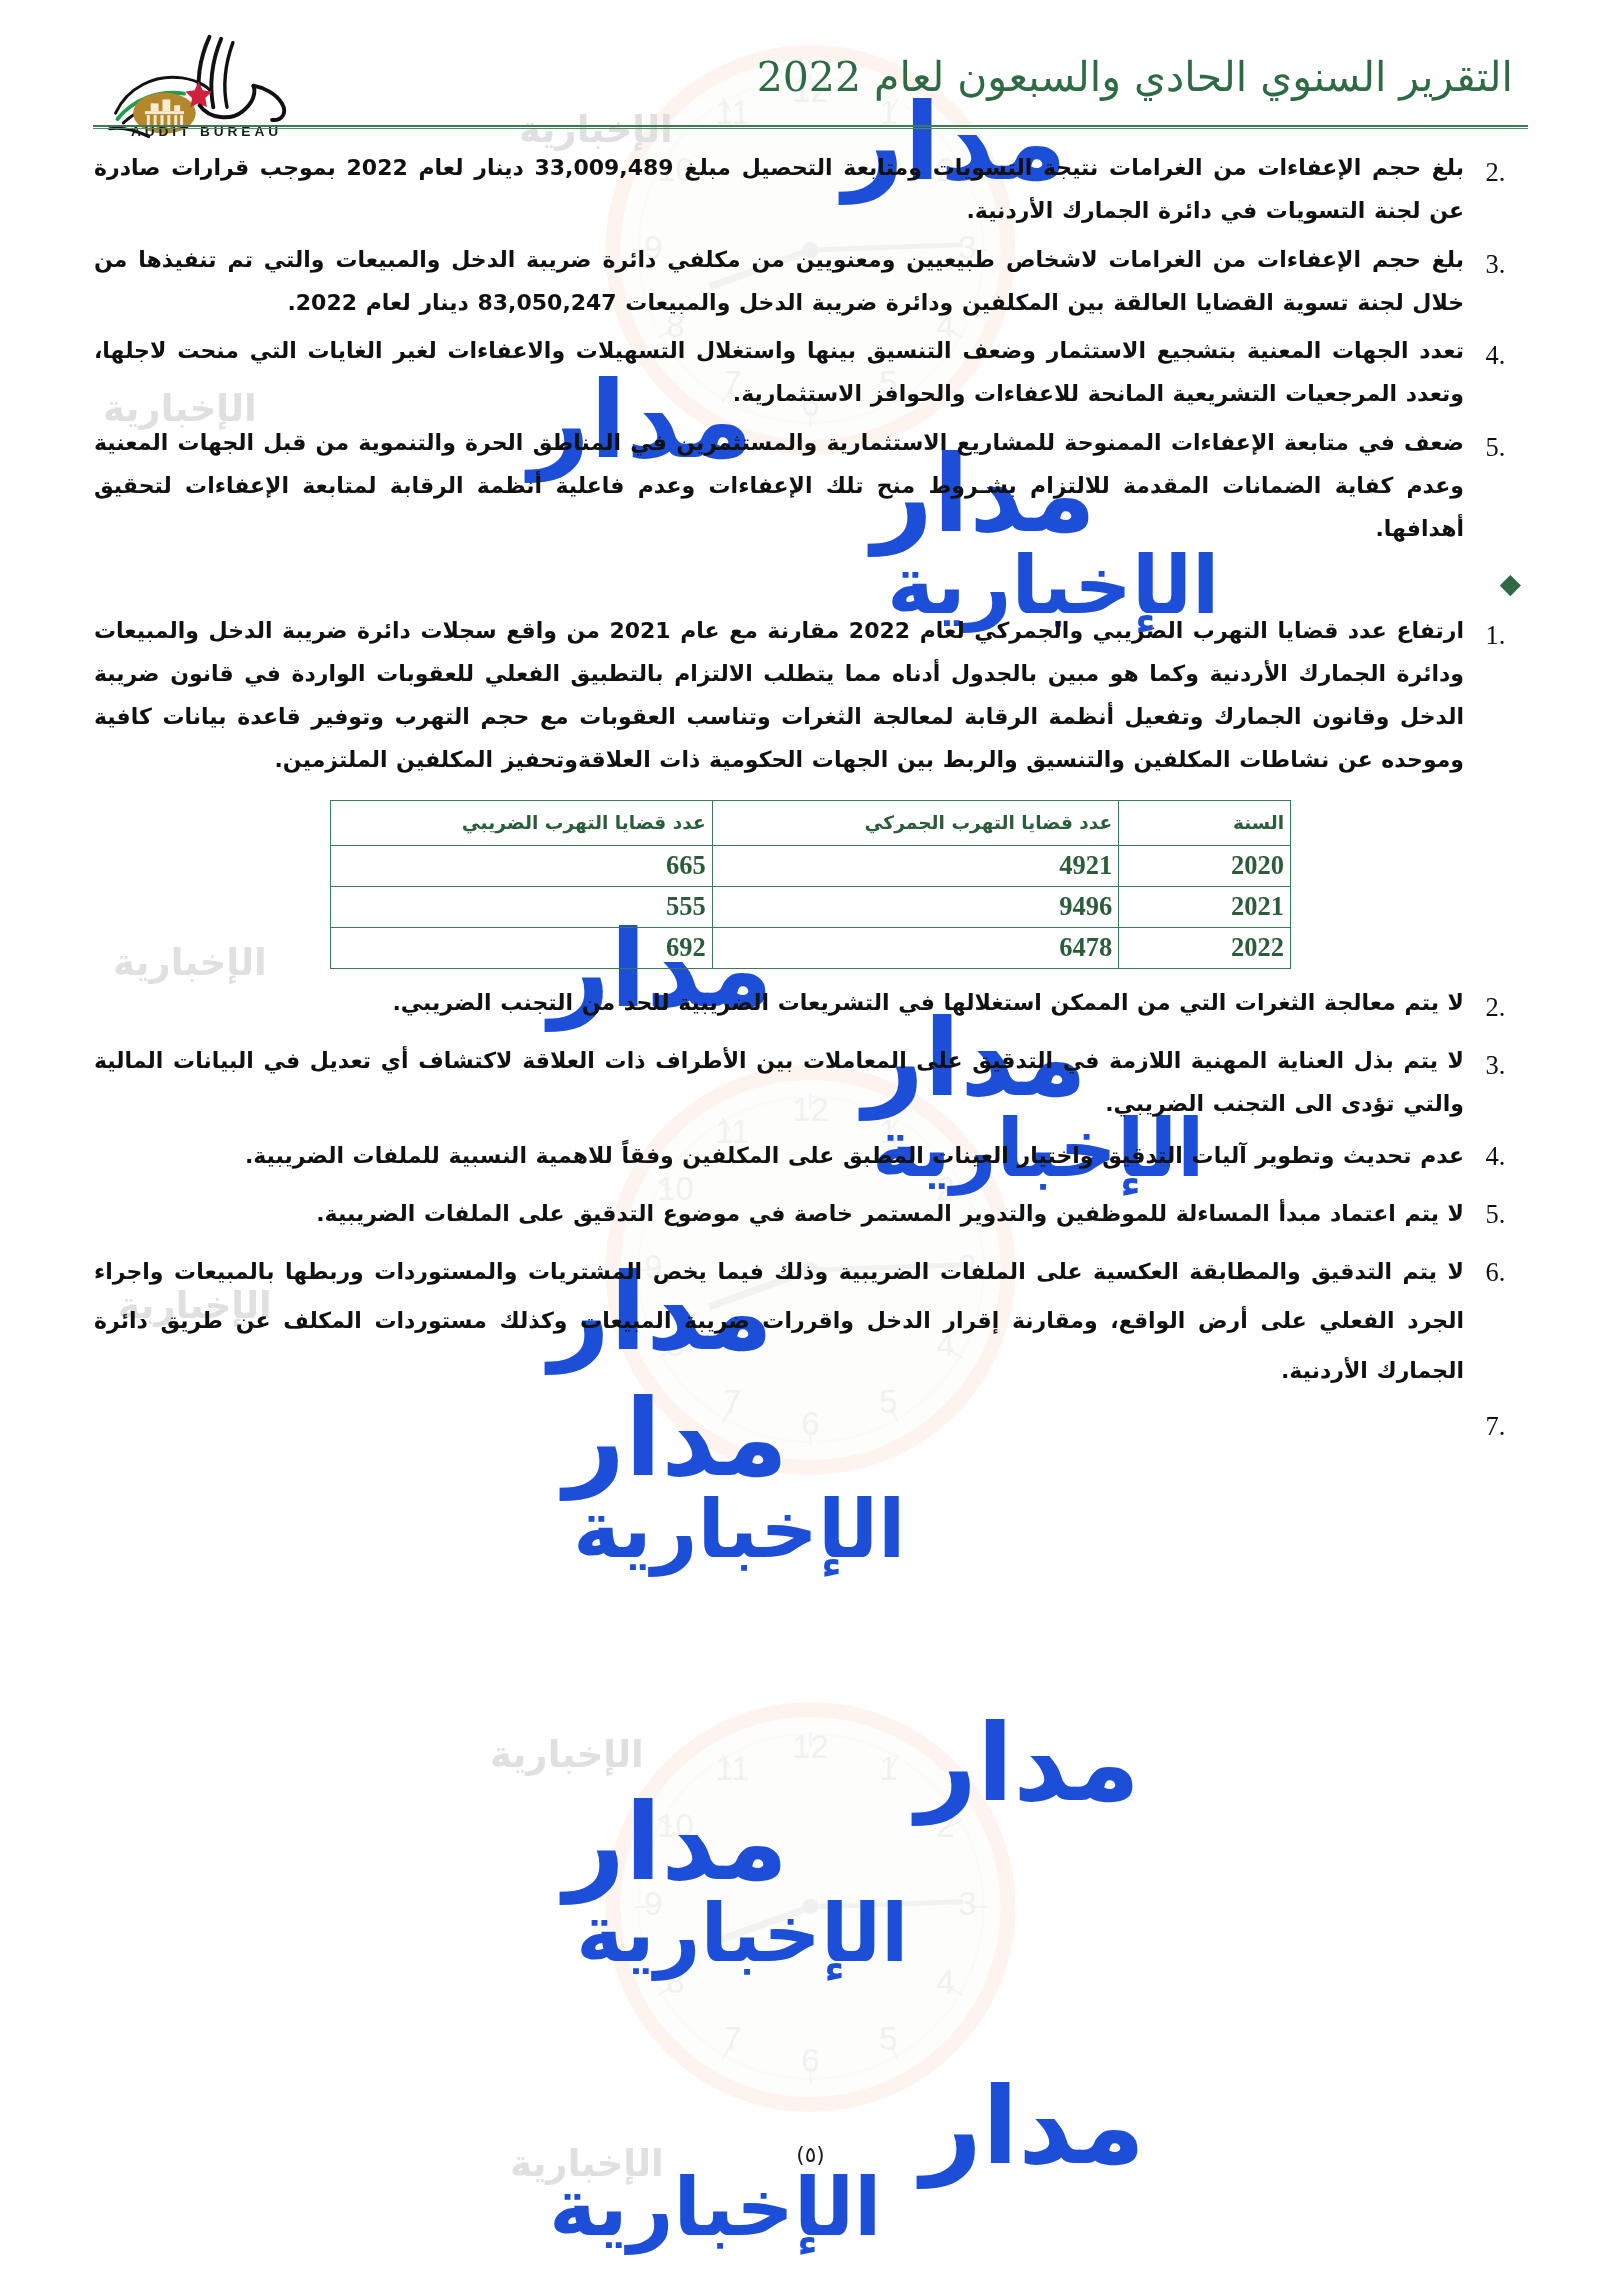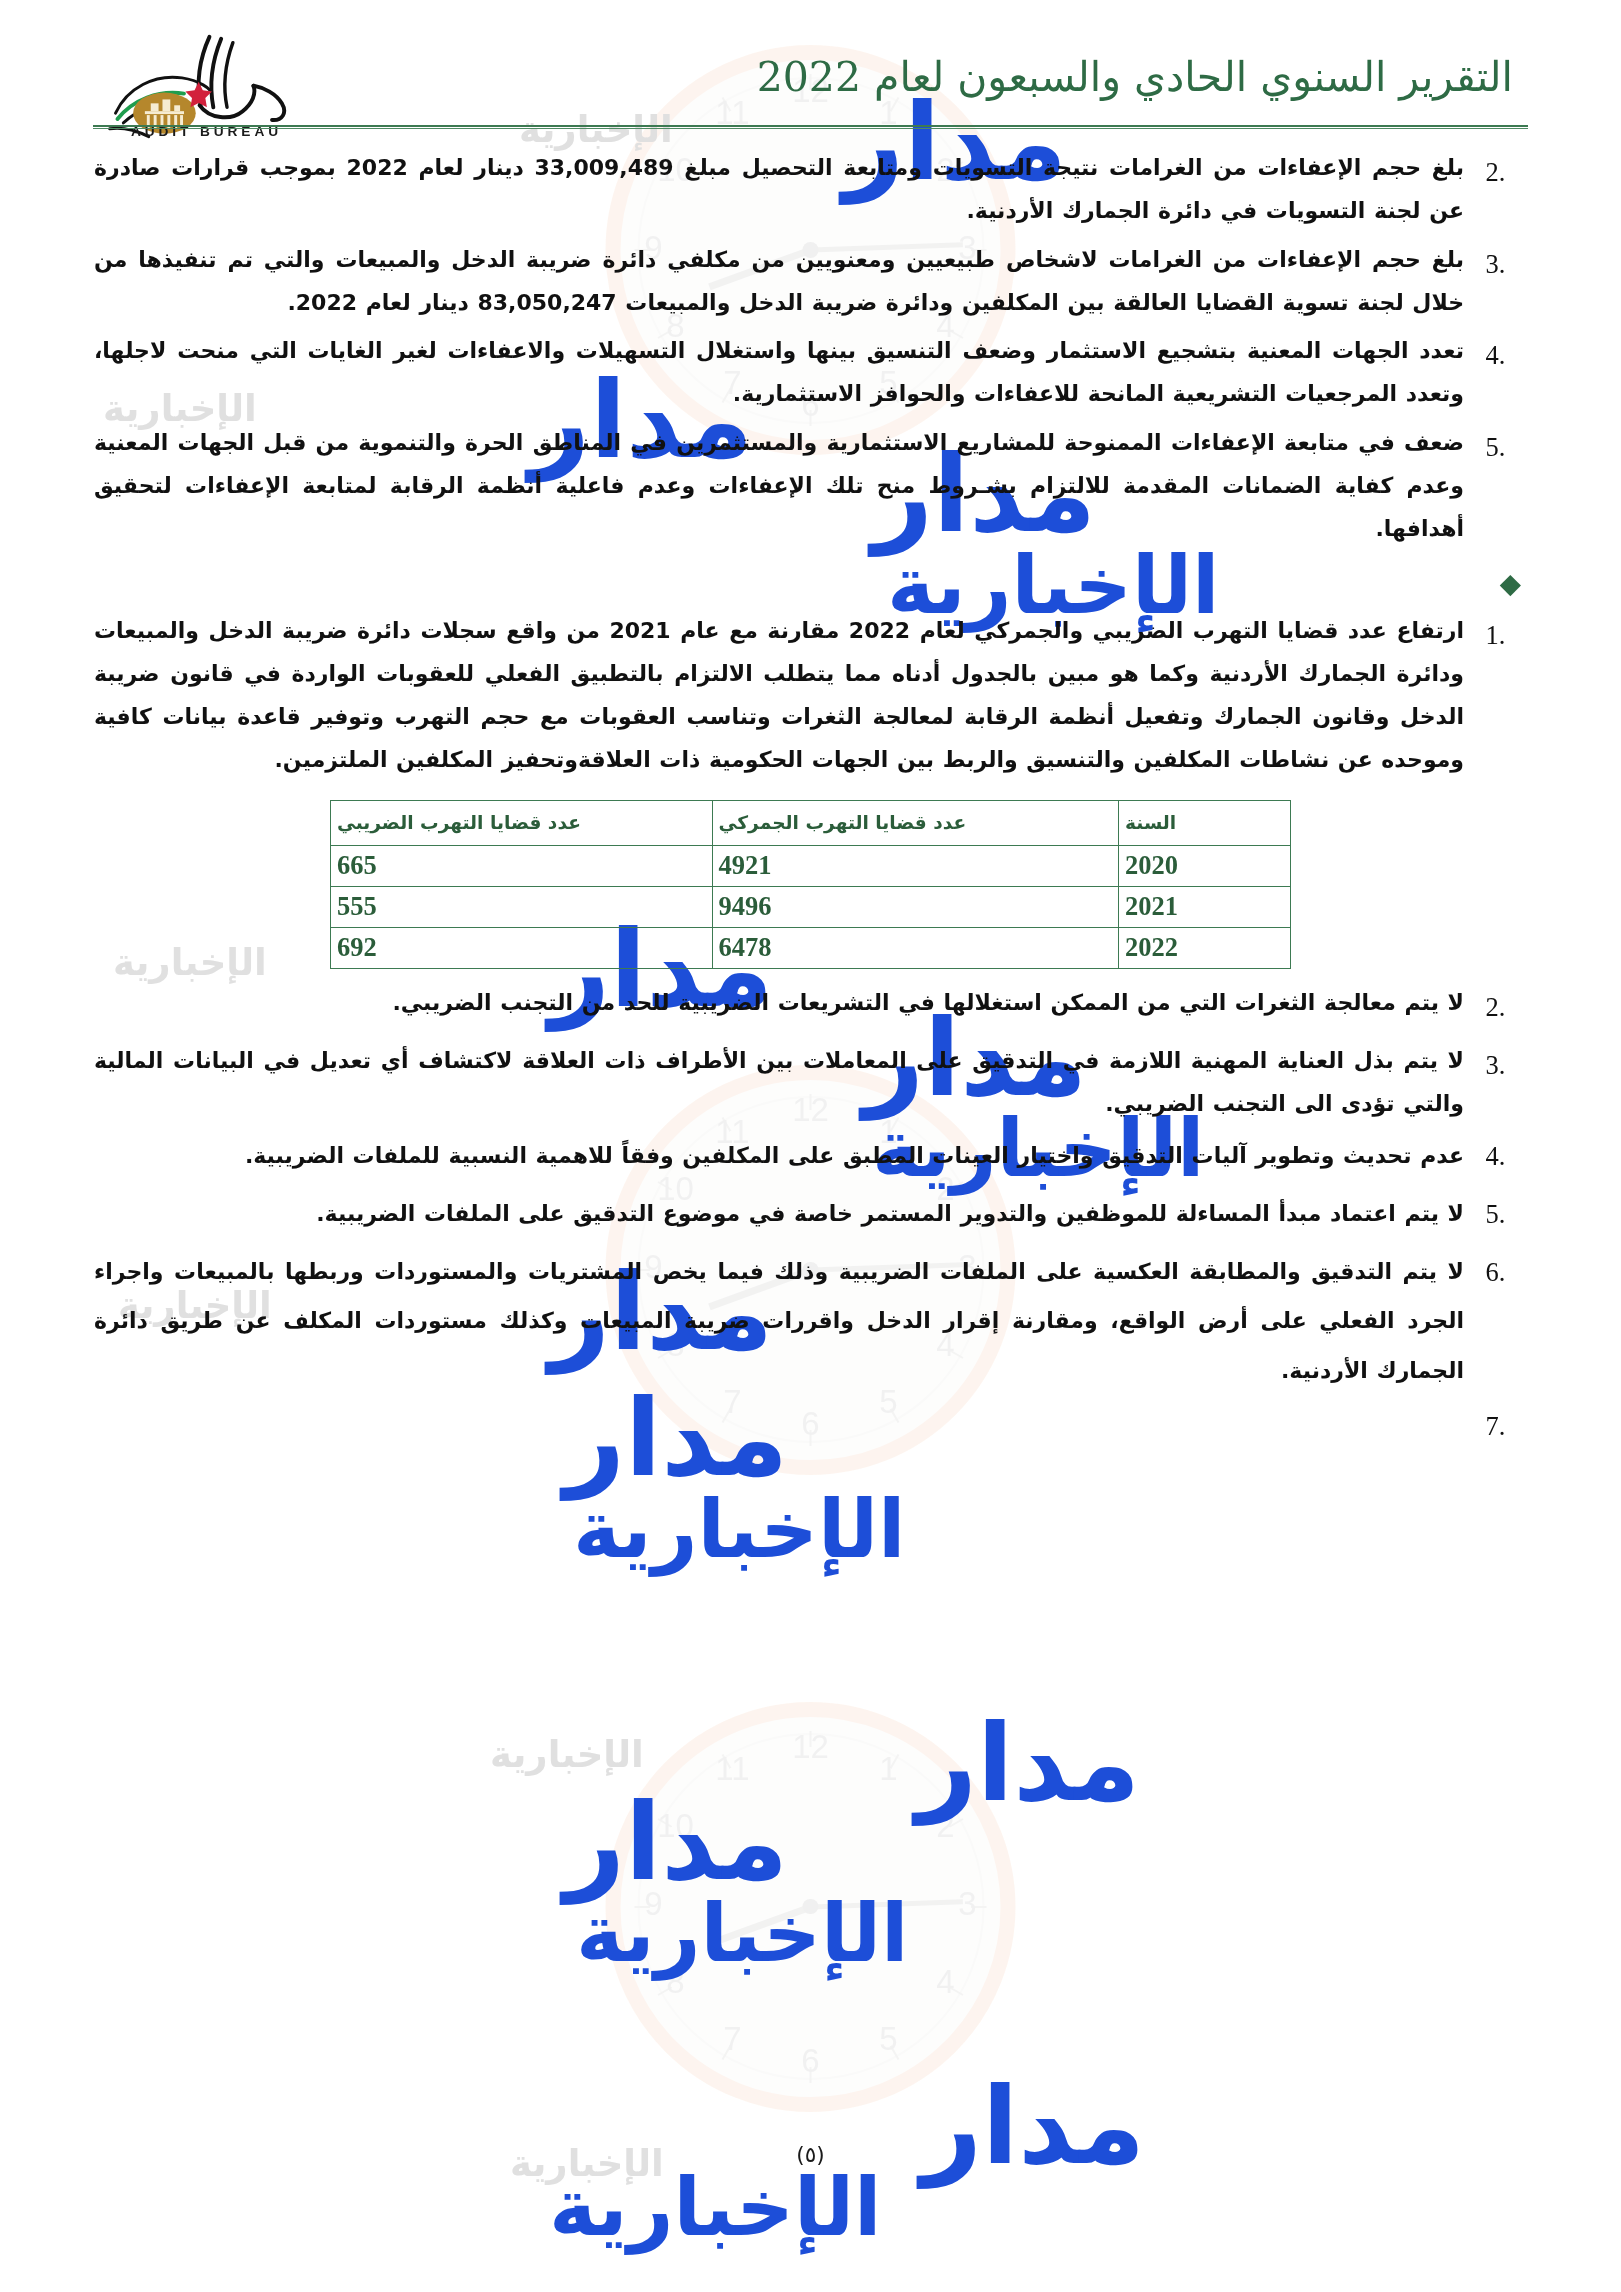--- a/index.html
+++ b/index.html
@@ -217,21 +217,21 @@
   }
   table.stat-table {
     border-collapse: collapse;
     direction: rtl;
     width: 961px;
     font-family: "DejaVu Serif", "Liberation Serif", serif;
   }
   table.stat-table th,
   table.stat-table td {
     border: 1.4px solid #3d7a52;
-    text-align: left;
+    text-align: right;
     color: #2b5d3a;
     padding: 2.9px 5.9px;
   }
   table.stat-table th {
     font-size: 18.6px;
     font-weight: bold;
     height: 45px;
     font-family: "DejaVu Sans", sans-serif;
   }
   table.stat-table td {

